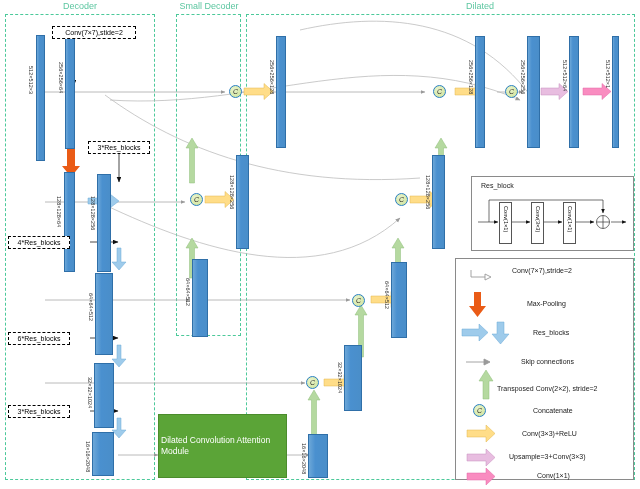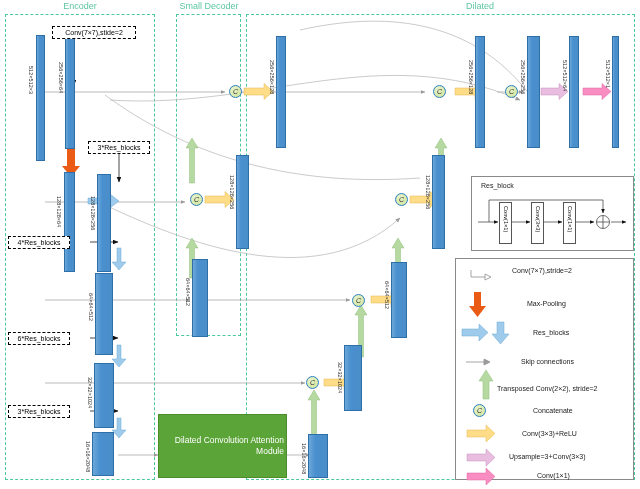--- a/index.html
+++ b/index.html
@@ -25,38 +25,38 @@
   
   .cnode{position:absolute;width:13px;height:13px;border-radius:50%;
          background:radial-gradient(circle at 35% 30%,#e8f3c9,#cfe39a);
          border:1.6px solid #2a7fc1;box-sizing:border-box;
          font-size:7px;color:#2b2b2b;display:flex;align-items:center;justify-content:center;
          font-style:italic;line-height:1;}
 
   
   .greenbox{position:absolute;background:#5ba437;border:1px solid #4b8c2c;box-sizing:border-box;
             color:#fff;font-size:8.5px;display:flex;align-items:center;justify-content:center;
-            text-align:right;line-height:1.35;padding:2px;}
+            text-align:left;line-height:1.35;padding:2px;}
 
   
   .panel{position:absolute;border:1px solid #8a8a8a;background:#fff;box-sizing:border-box;}
   .panel-title{position:absolute;font-size:7px;color:#222;}
   .legend-row{position:absolute;font-size:7px;color:#1a1a1a;white-space:nowrap;}
   .resb-box{position:absolute;border:1px solid #555;background:#fff;box-sizing:border-box;}
   .resb-label{position:absolute;font-size:5.6px;color:#111;white-space:nowrap;
               transform-origin:0 0;transform:rotate(90deg);}
   svg{position:absolute;left:0;top:0;overflow:visible;}
 </style>
 </head>
 <body>
 
 <div id="canvas">
 
   <div class="section-frame" style="left:5px;top:14px;width:150px;height:466px;"></div>
-  <div class="section-title" style="left:40px;top:1px;width:80px;">Encoder</div>
+  <div class="section-title" style="left:40px;top:1px;width:80px;">Decoder</div>
 
   <div class="section-frame" style="left:176px;top:14px;width:65px;height:322px;"></div>
   <div class="section-title" style="left:168px;top:1px;width:82px;text-align:center;">Small Decoder</div>
 
   <div class="section-frame" style="left:246px;top:14px;width:389px;height:466px;"></div>
   <div class="section-title" style="left:440px;top:1px;width:80px;">Dilated</div>
 
   <svg width="640" height="489">
     <defs>
       <marker id="agray" markerWidth="7" markerHeight="7" refX="5.6" refY="2.6" orient="auto">

